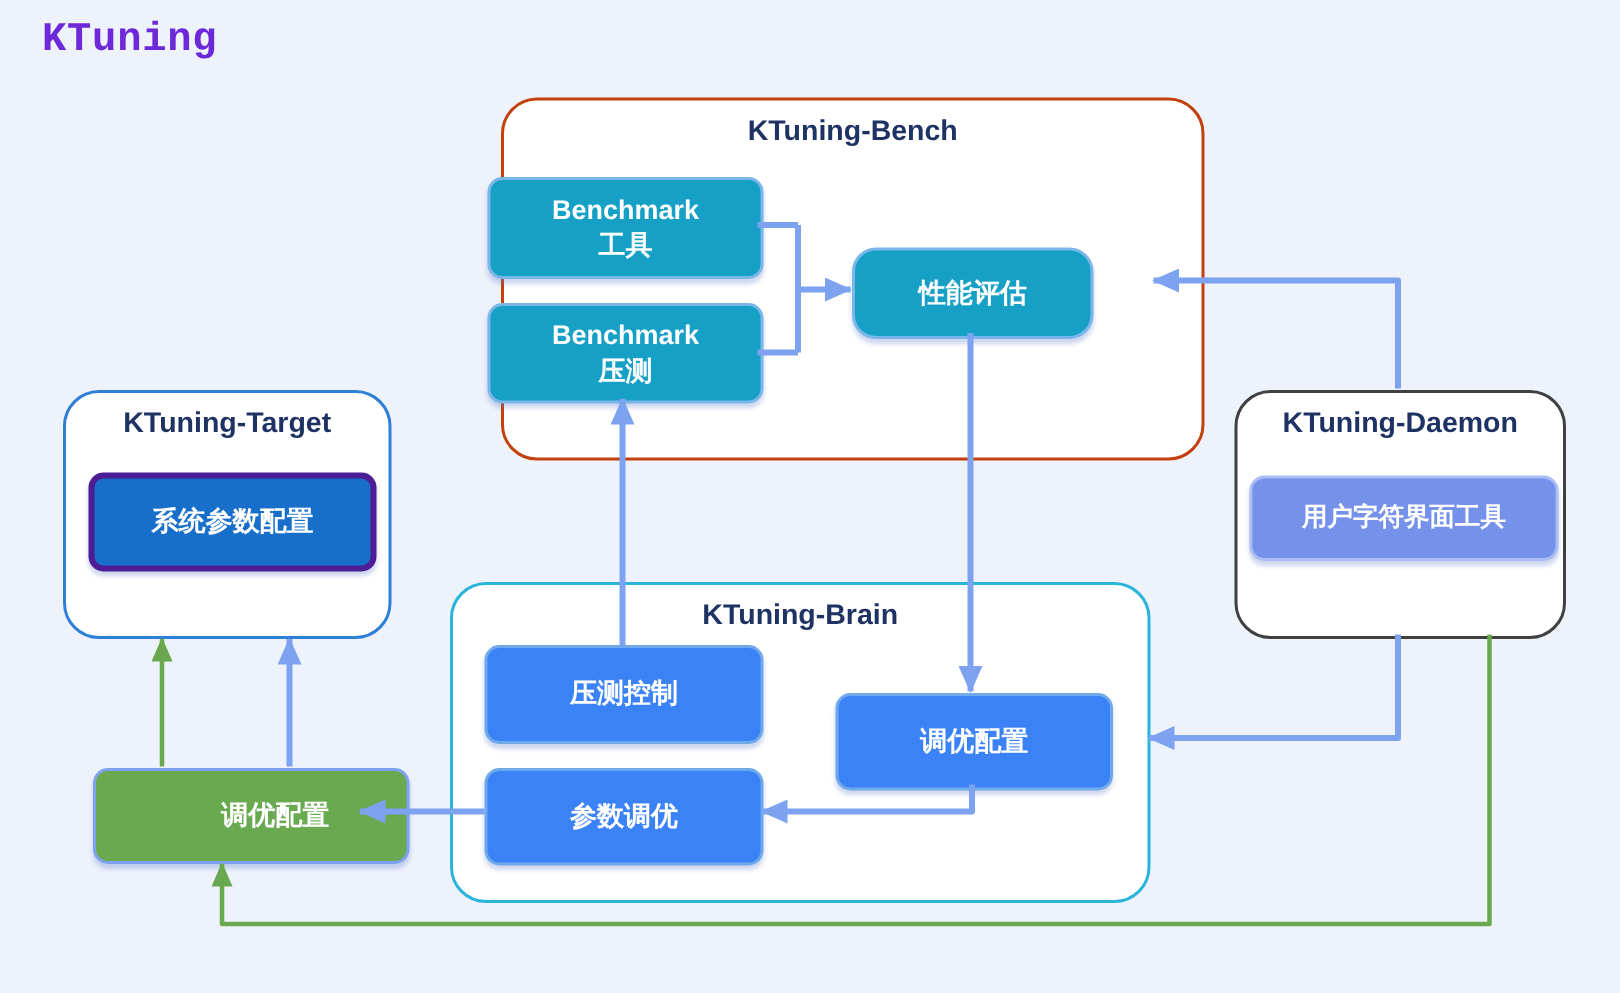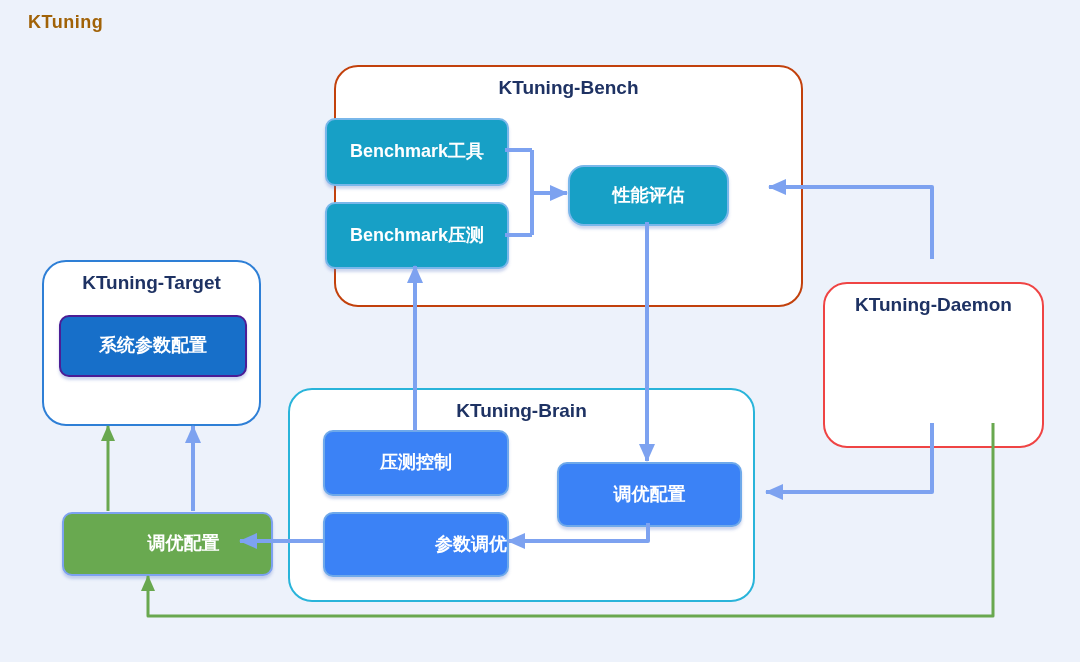--- a/index.html
+++ b/index.html
@@ -5,55 +5,56 @@
   html,body{margin:0;padding:0;}
   .canvas{
     position:relative;
     width:1080px;height:662px;
     background:#edf2fb;
     font-family:"Liberation Sans","DejaVu Sans",sans-serif;
     overflow:hidden;
   }
   .page-title{
     position:absolute;left:28px;top:12px;
-    font-size:18px;font-weight:bold;color:#a16207;
+    font-size:27px;font-weight:bold;color:#6d28d9;
     letter-spacing:.5px;
+    font-family:Liberation Mono, monospace;
   }
   .container-box{
     position:absolute;background:#ffffff;border-radius:24px;
   }
   .container-bench{left:300px;top:65px;width:465px;height:238px;border:2px solid #c2410c;margin-left:34px;}
   .container-target{left:42px;top:260px;width:215px;height:162px;border:2px solid #2e7fd6;}
-  .container-daemon{left:823px;top:260px;width:217px;height:162px;border:2px solid #ef4444;margin-top:22px;}
-  .container-brain{left:288px;top:388px;width:463px;height:210px;border:2px solid #29b4da;}
+  .container-daemon{left:823px;top:260px;width:217px;height:162px;border:2px solid #404040;}
+  .container-brain{left:300px;top:388px;width:463px;height:210px;border:2px solid #29b4da;}
   .container-title{
     position:absolute;top:10px;left:0;right:0;text-align:center;
     font-size:19px;font-weight:bold;color:#1e3263;
   }
   .node{
-    position:absolute;display:flex;
+    position:absolute;display:flex;flex-direction:column;
     align-items:center;justify-content:center;
     color:#ffffff;font-weight:bold;font-size:18px;line-height:1.3;
     border-radius:10px;text-align:center;
     box-shadow:0 3px 3px rgba(90,120,200,.30);
     z-index:3;
   }
   .teal{background:#17a0c6;border:2px solid #79b7ea;}
   .blue{background:#3b82f6;border:2px solid #6ea9ea;}
-  .blue-dark{background:#176fc9;border:2px solid #4c1d95;}
+  .blue-dark{background:#176fc9;border:4px solid #4c1d95;}
   .peri{background:#7591e9;border:2px solid #a9bcf5;}
   .green{background:#69a950;border:2px solid #7da2f0;}
   #node-benchmark-tool{left:325px;top:118px;width:180px;height:64px;}
   #node-benchmark-stress{left:325px;top:202px;width:180px;height:63px;}
   #node-perf-eval{left:568px;top:165px;width:157px;height:57px;border-radius:16px;}
   #node-sys-param{left:59px;top:315px;width:184px;height:58px;}
   #node-cli-tool{left:833px;top:317px;width:202px;height:53px;font-size:17px;}
   #node-stress-ctrl{left:323px;top:430px;width:182px;height:62px;}
   #node-sensitivity{left:557px;top:462px;width:181px;height:61px;}
-  #node-param-tune{left:323px;top:512px;width:182px;height:61px;justify-content:flex-end;}
+  #node-param-tune{left:323px;top:512px;width:182px;height:61px;}
   #node-tune-config{left:62px;top:512px;width:175px;height:60px;padding-left:32px;}
   .edges-svg{
     position:absolute;left:0;top:0;width:1080px;height:662px;
     z-index:5;pointer-events:none;
   }
   .edge-blue{stroke:#7da2f0;stroke-width:4;fill:none;stroke-linejoin:round;}
   .edge-green{stroke:#69a84f;stroke-width:3;fill:none;stroke-linejoin:round;}
 </style>
 </head>
 <body>
@@ -89,20 +90,23 @@
   </div>
 
   <div class="node teal" id="node-perf-eval">
     <span>性能评估</span>
   </div>
 
   <div class="node blue-dark" id="node-sys-param">
     <span>系统参数配置</span>
   </div>
 
+  <div class="node peri" id="node-cli-tool">
+    <span>用户字符界面工具</span>
+  </div>
 
   <div class="node blue" id="node-stress-ctrl">
     <span>压测控制</span>
   </div>
 
   <div class="node blue" id="node-sensitivity">
     <span>调优配置</span>
   </div>
 
   <div class="node blue" id="node-param-tune">

